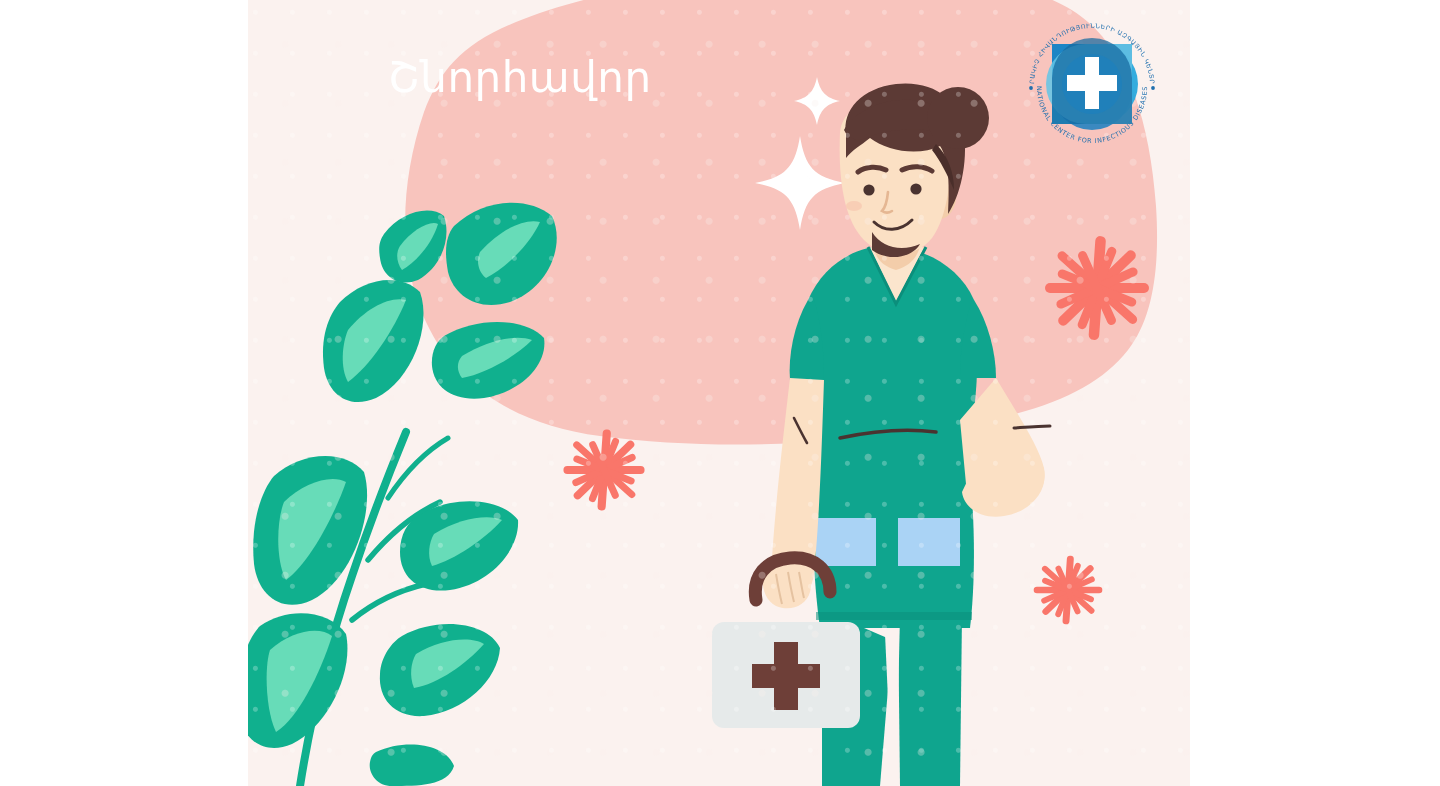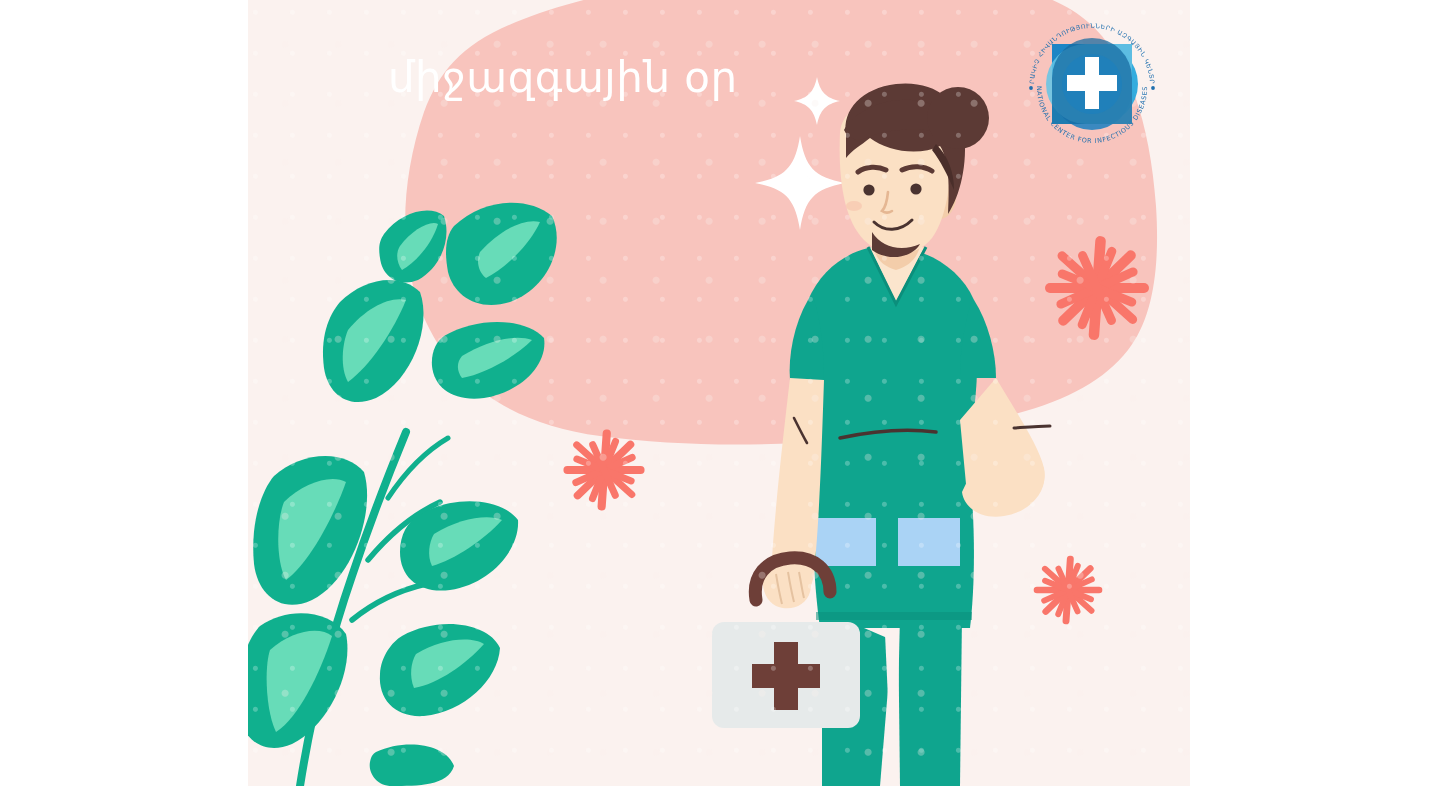--- a/index.html
+++ b/index.html
@@ -63,21 +63,21 @@
         <path d="M569 77 C572 92, 578 98, 592 101 C578 104, 572 110, 569 125
                  C566 110, 560 104, 546 101 C560 98, 566 92, 569 77 Z" fill="#ffffff"></path>
       </g>
       <g>
         <path d="M552 136 C557 167, 566 177, 597 183 C566 189, 557 199, 552 230
                  C547 199, 538 189, 507 183 C538 177, 547 167, 552 136 Z" fill="#ffffff"></path>
       </g>
     </svg>
 
     <div id="headline">
-      <span class="ln">միջազգային օր</span>
+      <span class="ln">Շնորհավոր</span>
     </div>
 
     <svg class="svgfull" viewBox="0 0 942 786">
 
       <g transform="translate(849,288) scale(1.0)">
         <g fill="#f9766a">
           <rect x="-5" y="-52" width="10.5" height="104" rx="5" transform="rotate(4)"></rect>
           <rect x="-5" y="-52" width="10" height="104" rx="5" transform="rotate(46)"></rect>
           <rect x="-5" y="-52" width="10" height="104" rx="5" transform="rotate(90)"></rect>
           <rect x="-5" y="-52" width="9" height="104" rx="4.5" transform="rotate(132)"></rect>

